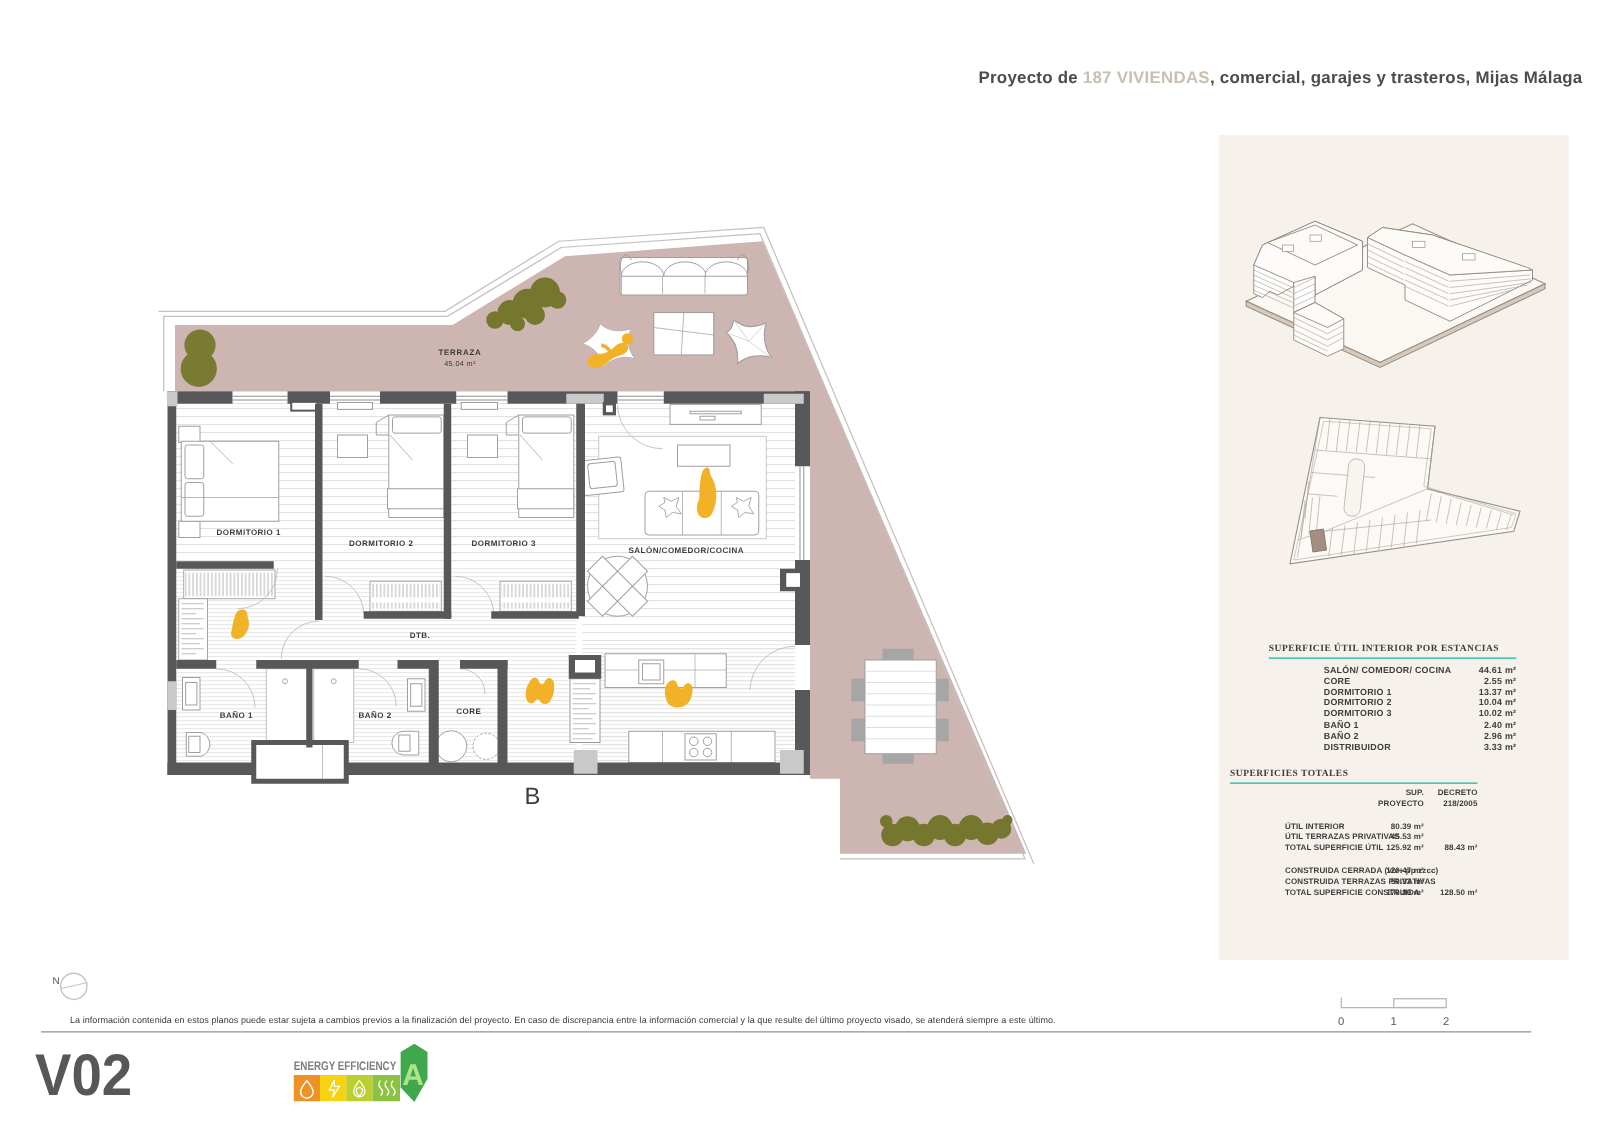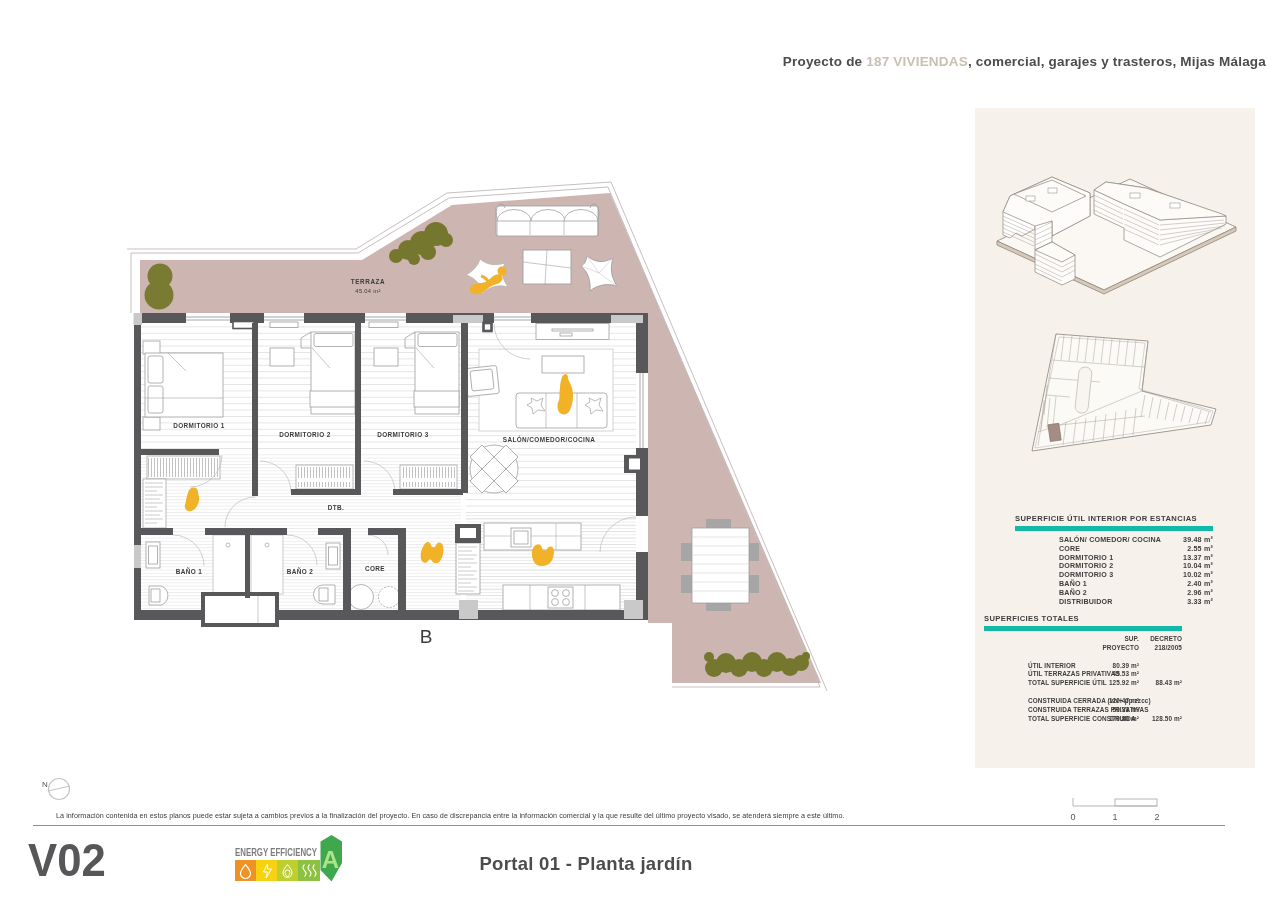--- a/index.html
+++ b/index.html
@@ -3,21 +3,21 @@
 <meta charset="utf-8">
 <style>
   html,body{margin:0;padding:0;background:#fff;}
   .page{position:relative;width:1280px;height:905px;background:#ffffff;overflow:hidden;
         font-family:"Liberation Sans",sans-serif;}
   .hdr{position:absolute;top:54px;left:0;width:1254px;text-align:right;
        font-size:13.5px;font-weight:bold;color:#4c4c4c;letter-spacing:0.2px;padding-left:12px;}
   .hdr .beige{color:#c9c0b2;}
   .panel{position:absolute;left:975px;top:108px;width:280px;height:660px;background:#f6f1ea;}
   .tbl{position:absolute;font-weight:bold;color:#3d3d3d;}
-  .t-head{font-size:7.6px;letter-spacing:0.4px;border-bottom:5px solid #14b8a6;padding-bottom:3px;}
+  .t-head{font-size:7.6px;letter-spacing:0.4px;border-bottom:1px solid #14b8a6;padding-bottom:3px;font-family:Liberation Serif, serif;}
   .row{position:relative;font-size:7.1px;letter-spacing:0.2px;height:8.8px;line-height:8.8px;white-space:nowrap;margin-left:44px;}
   .row .v1{position:absolute;right:0;top:0;}
   .row .v2{position:absolute;right:0;top:0;}
   .tbl.t2 .row{font-size:6.4px;letter-spacing:0.1px;}
   .ft-disc{position:absolute;left:33px;top:811px;font-size:7.2px;color:#3a3a3a;letter-spacing:0.05px;margin-left:23px;}
   .rule{position:absolute;left:33px;top:825px;width:1192px;height:1px;background:#8f8f8f;}
   .v02{position:absolute;left:28px;top:832px;font-size:47px;font-weight:bold;color:#57575a;letter-spacing:0px;transform:scaleX(0.93);transform-origin:0 0;}
   .portal{position:absolute;left:0px;top:853px;width:1172px;text-align:center;
           font-size:18.5px;font-weight:bold;color:#4c4c4c;letter-spacing:0.3px;}
   .abs{position:absolute;}
@@ -26,21 +26,21 @@
 <body>
 <div class="page">
 
   <div class="hdr">Proyecto de <span class="beige">187 VIVIENDAS</span>, comercial, garajes y trasteros, Mijas Málaga</div>
 
   <div class="panel"></div>
 
   <div class="tbl" style="left:1015px;top:514px;width:198px;">
     <div class="t-head">SUPERFICIE ÚTIL INTERIOR POR ESTANCIAS</div>
     <div style="height:5px"></div>
-    <div class="row">SALÓN/ COMEDOR/ COCINA<span class="v1">39.48 m²</span></div>
+    <div class="row">SALÓN/ COMEDOR/ COCINA<span class="v1">44.61 m²</span></div>
     <div class="row">CORE<span class="v1">2.55 m²</span></div>
     <div class="row">DORMITORIO 1<span class="v1">13.37 m²</span></div>
     <div class="row">DORMITORIO 2<span class="v1">10.04 m²</span></div>
     <div class="row">DORMITORIO 3<span class="v1">10.02 m²</span></div>
     <div class="row">BAÑO 1<span class="v1">2.40 m²</span></div>
     <div class="row">BAÑO 2<span class="v1">2.96 m²</span></div>
     <div class="row">DISTRIBUIDOR<span class="v1">3.33 m²</span></div>
   </div>
 
   <div class="tbl t2" style="left:984px;top:614px;width:198px;">
@@ -524,15 +524,14 @@
 
     <rect x="1049" y="424" width="11" height="17" fill="#a58d84" stroke="#7c6a62" stroke-width="0.6" transform="rotate(-8 1054 432)"></rect>
   </svg>
 
   <div class="ft-disc">La información contenida en estos planos puede estar sujeta a cambios previos a la finalización del proyecto. En caso de discrepancia entre la información comercial y la que resulte del último proyecto visado, se atenderá siempre a este último.</div>
 
   <div class="rule"></div>
 
   <div class="v02">V02</div>
 
-  <div class="portal">Portal 01 - Planta jardín</div>
 
 </div>
 
 </body></html>

